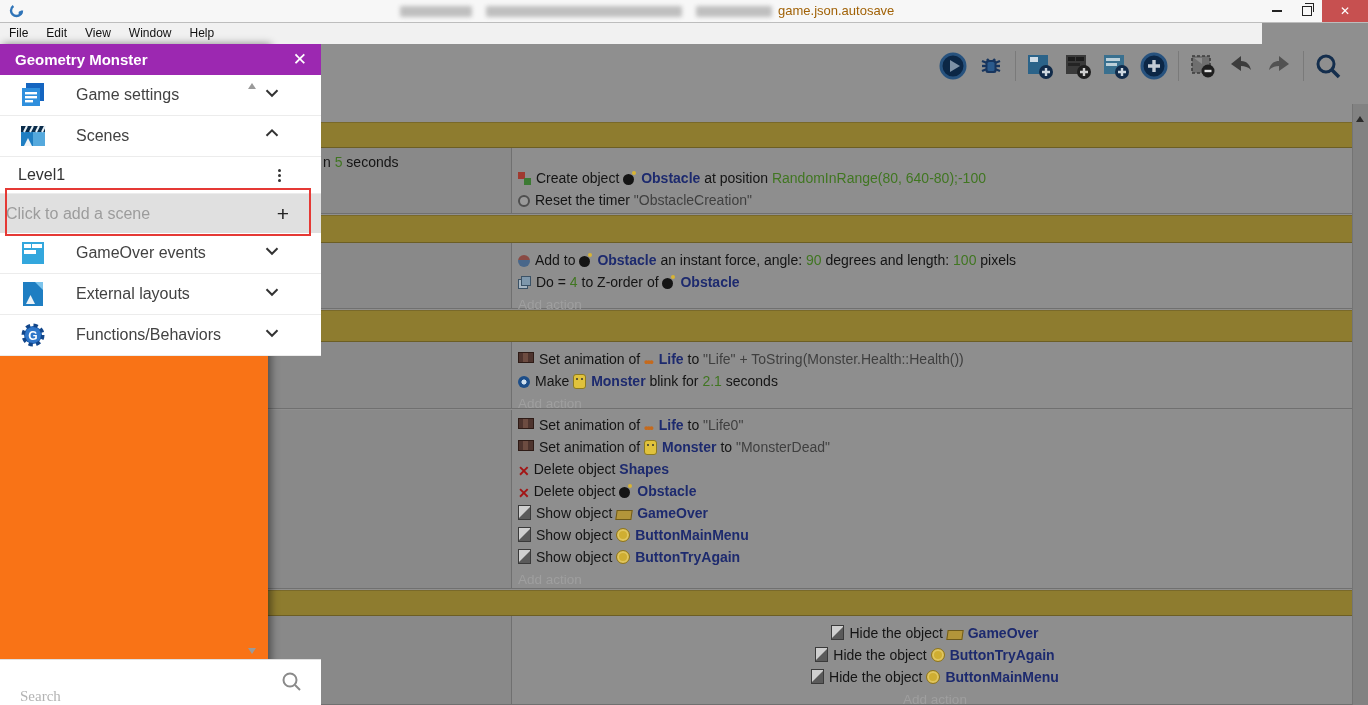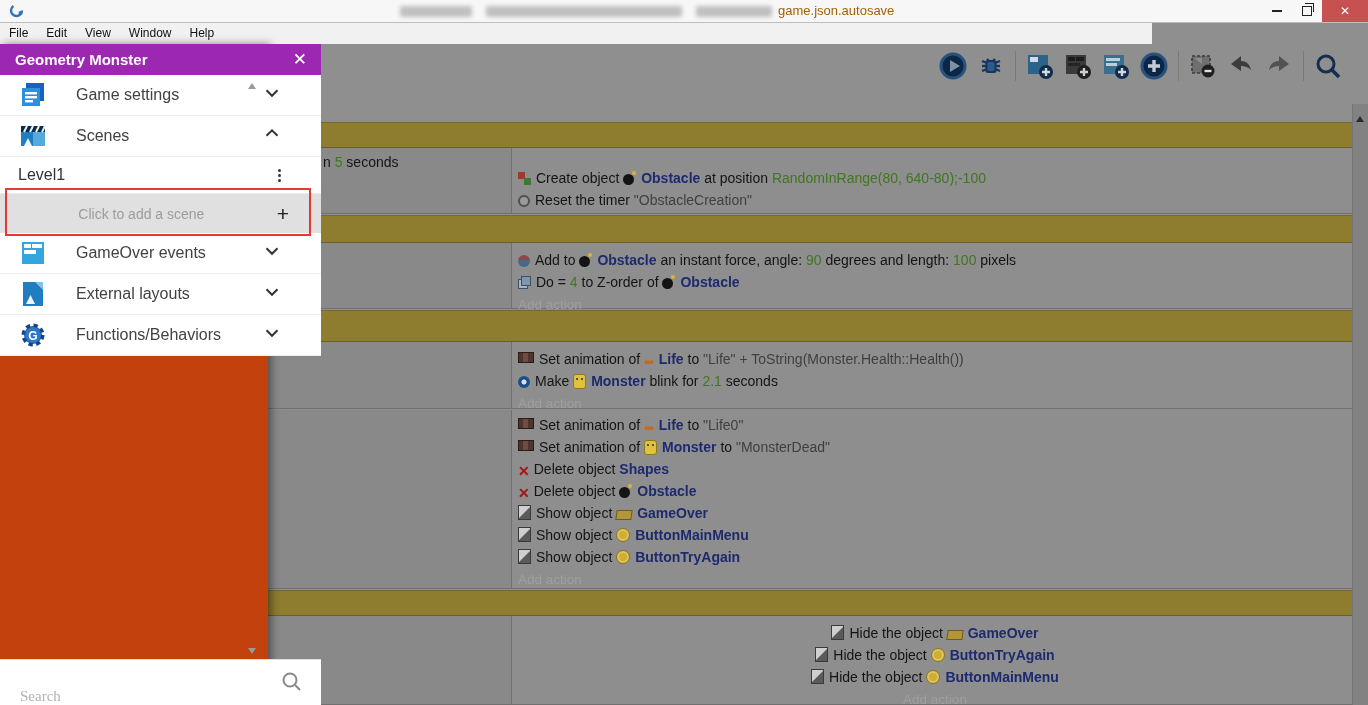--- a/index.html
+++ b/index.html
@@ -13,21 +13,21 @@
   #title-redaction .blk{background:#bfbfbf;height:11px;border-radius:2px;}
   #title-text{position:absolute;left:778px;top:3px;font-size:13px;color:#a16207;}
   #win-controls{position:absolute;right:0;top:0;height:22px;display:flex;}
   .winbtn{width:30px;height:22px;display:flex;align-items:center;justify-content:center;color:#222;font-size:13px;}
   #btn-close{width:46px;background:#c75050;color:#fff;font-size:12px;}
   .restore-glyph{width:8px;height:8px;border:1px solid #222;position:relative;background:#f7f7f7;}
   .restore-glyph::before{content:'';position:absolute;left:2px;top:-4px;width:8px;height:8px;
      border:1px solid #222;border-left:none;border-bottom:none;}
   .min-glyph{width:10px;height:2px;background:#222;}
   
-  #menubar{position:absolute;left:0;top:23px;width:1152px;height:21px;background:#f1f1f1;
+  #menubar{position:absolute;left:0;top:23px;width:1262px;height:21px;background:#f1f1f1;
            display:flex;align-items:center;gap:0;}
   .menu-item{font-size:12px;color:#111;padding:0 9px;line-height:21px;}
   
   #main{position:absolute;left:0;top:44px;width:1368px;height:661px;background:#8f8f8f;}
   #toolbar{position:absolute;right:16px;top:4px;height:36px;display:flex;align-items:center;}
   .tb-group{display:flex;align-items:center;gap:10px;padding:0 10px;}
   .tb-sep{width:1px;height:30px;background:#7a7a7a;}
   .tb-icon{width:28px;height:28px;display:flex;align-items:center;justify-content:center;}
   
   .eblock{position:absolute;left:0;width:1352px;box-sizing:border-box;}
@@ -61,38 +61,38 @@
   .mi-bomb::after{content:'';position:absolute;right:-2px;top:-3px;width:4px;height:4px;border-radius:50%;background:#d8b433;}
   .mi-life{color:#c56a1d;font-size:13px;letter-spacing:-2px;margin-right:7px;font-weight:700;}
   .mi-monster{width:11px;height:13px;border-radius:3px;background:#e0c23c;border:1px solid #8d7a1f;position:relative;vertical-align:-3px;}
   .mi-monster::before{content:'';position:absolute;left:2px;top:3px;width:2px;height:2px;border-radius:50%;background:#333;box-shadow:5px 0 0 #333;}
   .mi-gameover{width:14px;height:8px;background:#b3953a;border:1px solid #6e5a1d;transform:skewX(-8deg);}
   .mi-button{width:12px;height:12px;border-radius:50%;background:#cfae32;border:1px solid #8d741f;box-shadow:inset 0 0 0 2px #dfc55f;}
   
   #main-scrollbar{position:absolute;left:1352px;top:60px;width:16px;height:601px;background:#828282;border-left:1px solid #747474;box-sizing:border-box;}
   #main-scroll-up{position:absolute;left:4px;top:64px;width:0;height:0;border-left:4px solid transparent;border-right:4px solid transparent;border-bottom:6px solid #2b2b2b;}
   
-  #sidebar{position:absolute;left:0;top:44px;width:268px;height:661px;background:#c2410c;
+  #sidebar{position:absolute;left:0;top:44px;width:268px;height:661px;background:#f97316;
            box-shadow:3px 0 8px rgba(0,0,0,0.45);}
   #panel-header{position:absolute;left:0;top:0;width:321px;height:31px;background:#9c28b1;color:#fff;
                 display:flex;align-items:center;}
   #panel-title{font-size:15px;font-weight:700;margin-left:15px;}
   #panel-close{position:absolute;right:14px;top:5px;font-size:17px;color:#fff;}
   #panel-items{position:absolute;left:0;top:31px;width:321px;}
   .p-row{position:relative;border-bottom:1px solid #ececec;background:#fff;}
   .p-section{height:40px;display:flex;align-items:center;}
   .p-icon{width:30px;height:30px;margin-left:18px;display:flex;align-items:center;justify-content:center;}
   .p-label{font-size:16px;color:#424242;margin-left:28px;flex:1;}
   .p-chevron{margin-right:38px;}
   .p-scene{height:36px;display:flex;align-items:center;}
   .p-scene .p-label{margin-left:18px;color:#333;}
   .kebab{margin-right:40px;display:flex;flex-direction:column;gap:2px;}
   .kebab i{width:3px;height:3px;border-radius:50%;background:#333;}
   .p-add{height:39px;background:#e0e0e0;display:flex;align-items:center;border-bottom:none;}
-  .p-add .p-label{color:#9c9c9c;text-align:center;margin-left:6px;font-size:14px;}
+  .p-add .p-label{color:#9c9c9c;margin-left:6px;font-size:16px;}
   .p-plus{margin-right:32px;font-size:21px;color:#222;font-weight:400;}
   #add-highlight{position:absolute;left:5px;top:144px;width:302px;height:44px;border:2px solid #e53935;pointer-events:none;z-index:5;}
   #sb-scroll-up{position:absolute;right:12px;top:39px;width:0;height:0;border-left:4px solid transparent;border-right:4px solid transparent;border-bottom:6px solid #9a9a9a;}
   #sb-scroll-down{position:absolute;right:12px;top:604px;width:0;height:0;border-left:4px solid transparent;border-right:4px solid transparent;border-top:6px solid #9a9a9a;}
   #sb-search{position:absolute;left:0;bottom:0;width:321px;height:45px;background:#fff;border-top:1px solid #e0e0e0;}
   #search-input{position:absolute;left:18px;top:23px;width:250px;height:24px;border:none;outline:none;
                 font-size:15px;color:#444;font-family:Liberation Serif, serif;}
   #search-input::placeholder{color:#b3b3b3;}
   #sb-search-icon{position:absolute;right:18px;top:11px;}
 </style>

